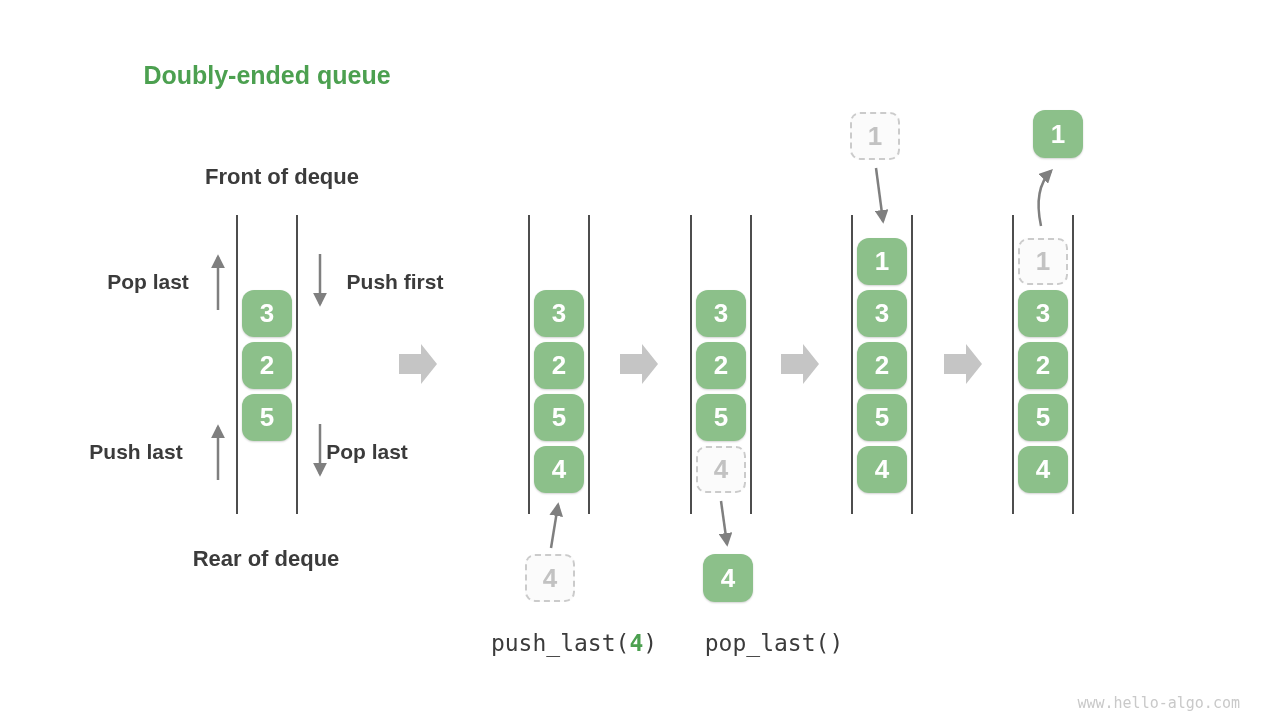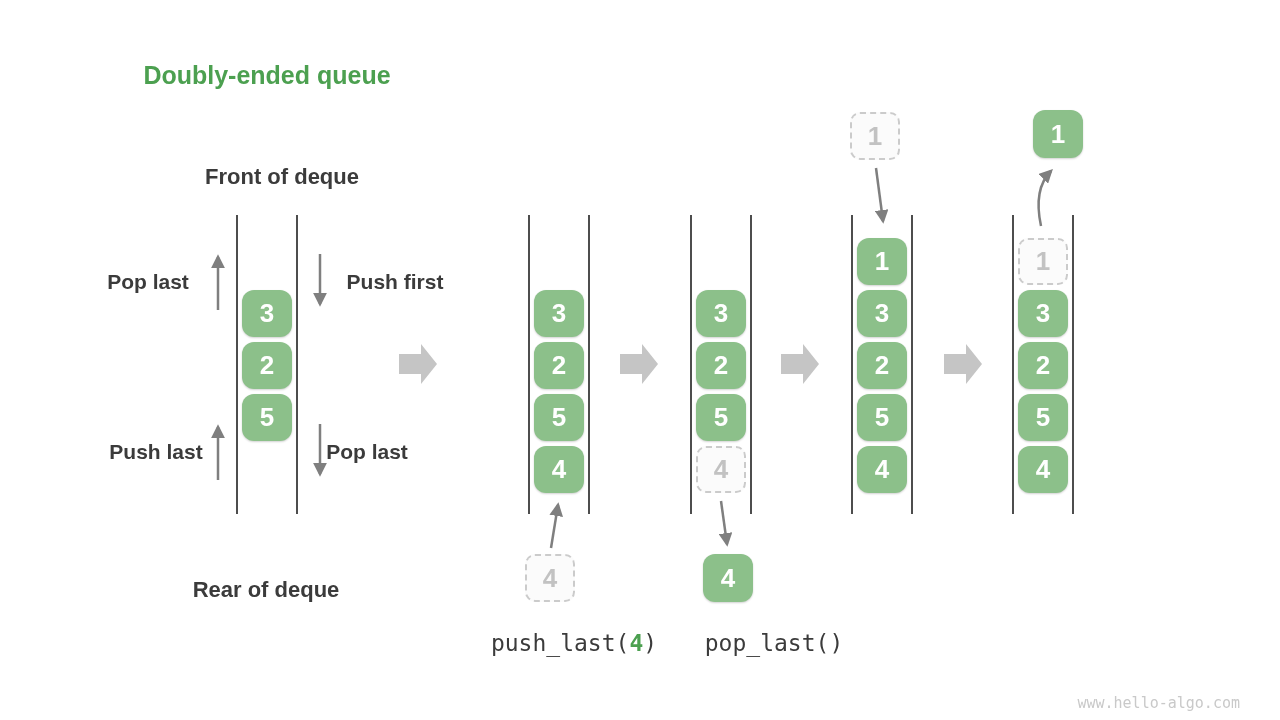--- a/index.html
+++ b/index.html
@@ -51,25 +51,25 @@
 </head>
 <body>
 
 <div class="stage">
 
   <div class="title">
     <div>Doubly-ended queue</div>
   </div>
 
   <div class="h-label" style="left:266px;top:177px;margin-left:16px;">Front of deque</div>
-  <div class="h-label" style="left:266px;top:590px;">Rear of deque</div>
+  <div class="h-label" style="left:266px;top:559px;">Rear of deque</div>
 
   <div class="s-label" style="left:148px;top:282px;">Pop last</div>
   <div class="s-label" style="left:395px;top:282px;">Push first</div>
-  <div class="s-label" style="left:156px;top:452px;">Push last</div>
+  <div class="s-label" style="left:136px;top:452px;">Push last</div>
   <div class="s-label" style="left:367px;top:452px;">Pop last</div>
 
   <div class="op" style="left:574px;top:643px;"><span>push_last(</span><span class="arg">4</span><span>)</span></div>
   <div class="op" style="left:774px;top:643px;">pop_last()</div>
 
   <div class="channel" style="left:236px;">
     <div class="rail left"></div>
     <div class="rail right"></div>
     <div class="cells" style="top:75px;">
         <div class="cell">3</div>

